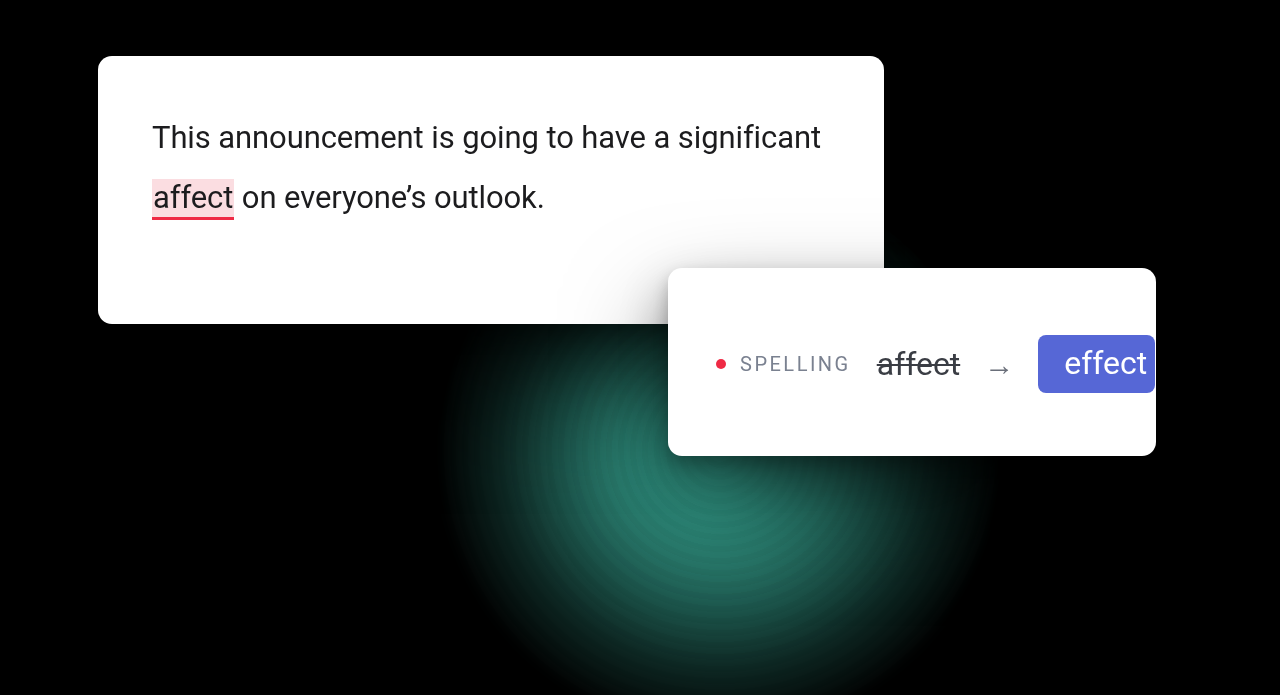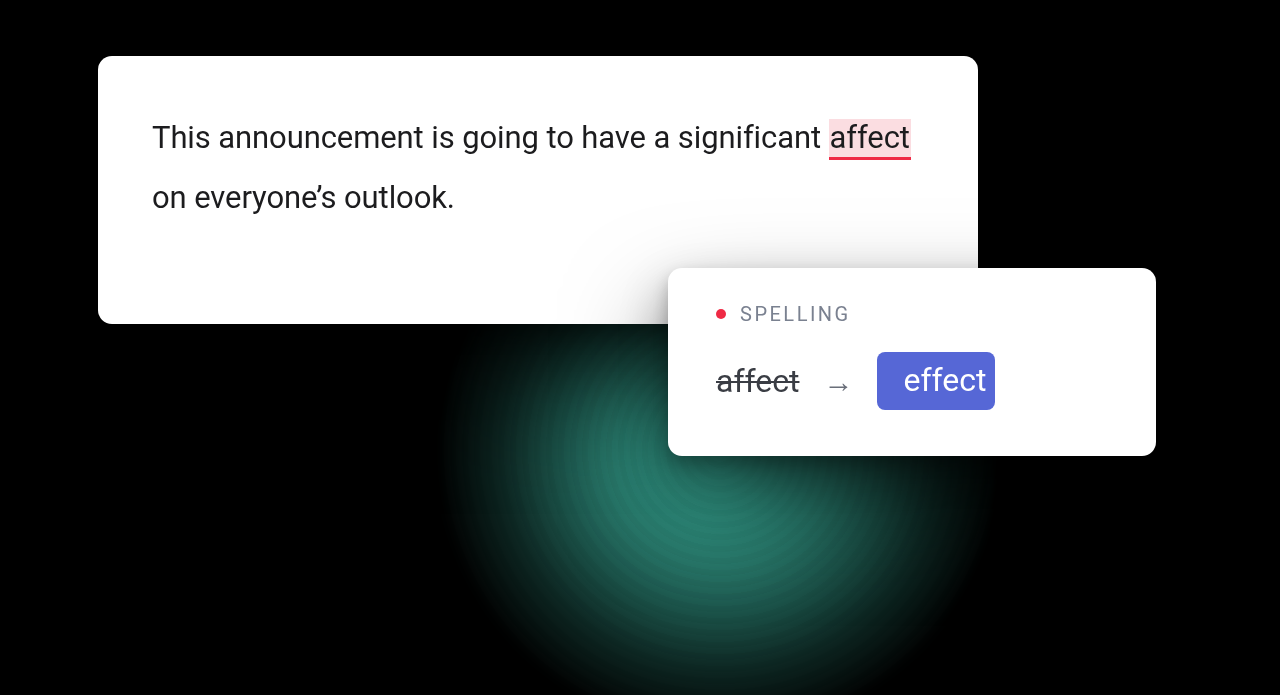--- a/index.html
+++ b/index.html
@@ -41,21 +41,21 @@
       opacity: 0.35;
       pointer-events: none;
       mix-blend-mode: overlay;
     }
 
     
     .editor-card {
       position: absolute;
       left: 98px;
       top: 56px;
-      width: 880px;
+      width: 786px;
       height: 268px;
       background: #fff;
       border-radius: 14px;
       box-shadow:
         0 60px 120px rgba(0,0,0,0.55),
         0 30px 60px rgba(0,0,0,0.35),
         0 10px 20px rgba(0,0,0,0.25);
       padding: 52px 54px 52px 54px;
     }
     .editor-text {
@@ -78,21 +78,21 @@
       width: 488px;
       height: 188px;
       background: #fff;
       border-radius: 14px;
       box-shadow:
         0 50px 100px rgba(0,0,0,0.50),
         0 24px 48px rgba(0,0,0,0.30),
         0 8px 16px rgba(0,0,0,0.20);
       padding: 34px 44px 30px 48px;
       display: flex;
-      flex-direction: column;
+      flex-direction: row;
       gap: 26px;
     }
     .cat-row {
       display: flex;
       align-items: center;
       gap: 14px;
     }
     .dot {
       width: 10px;
       height: 10px;

